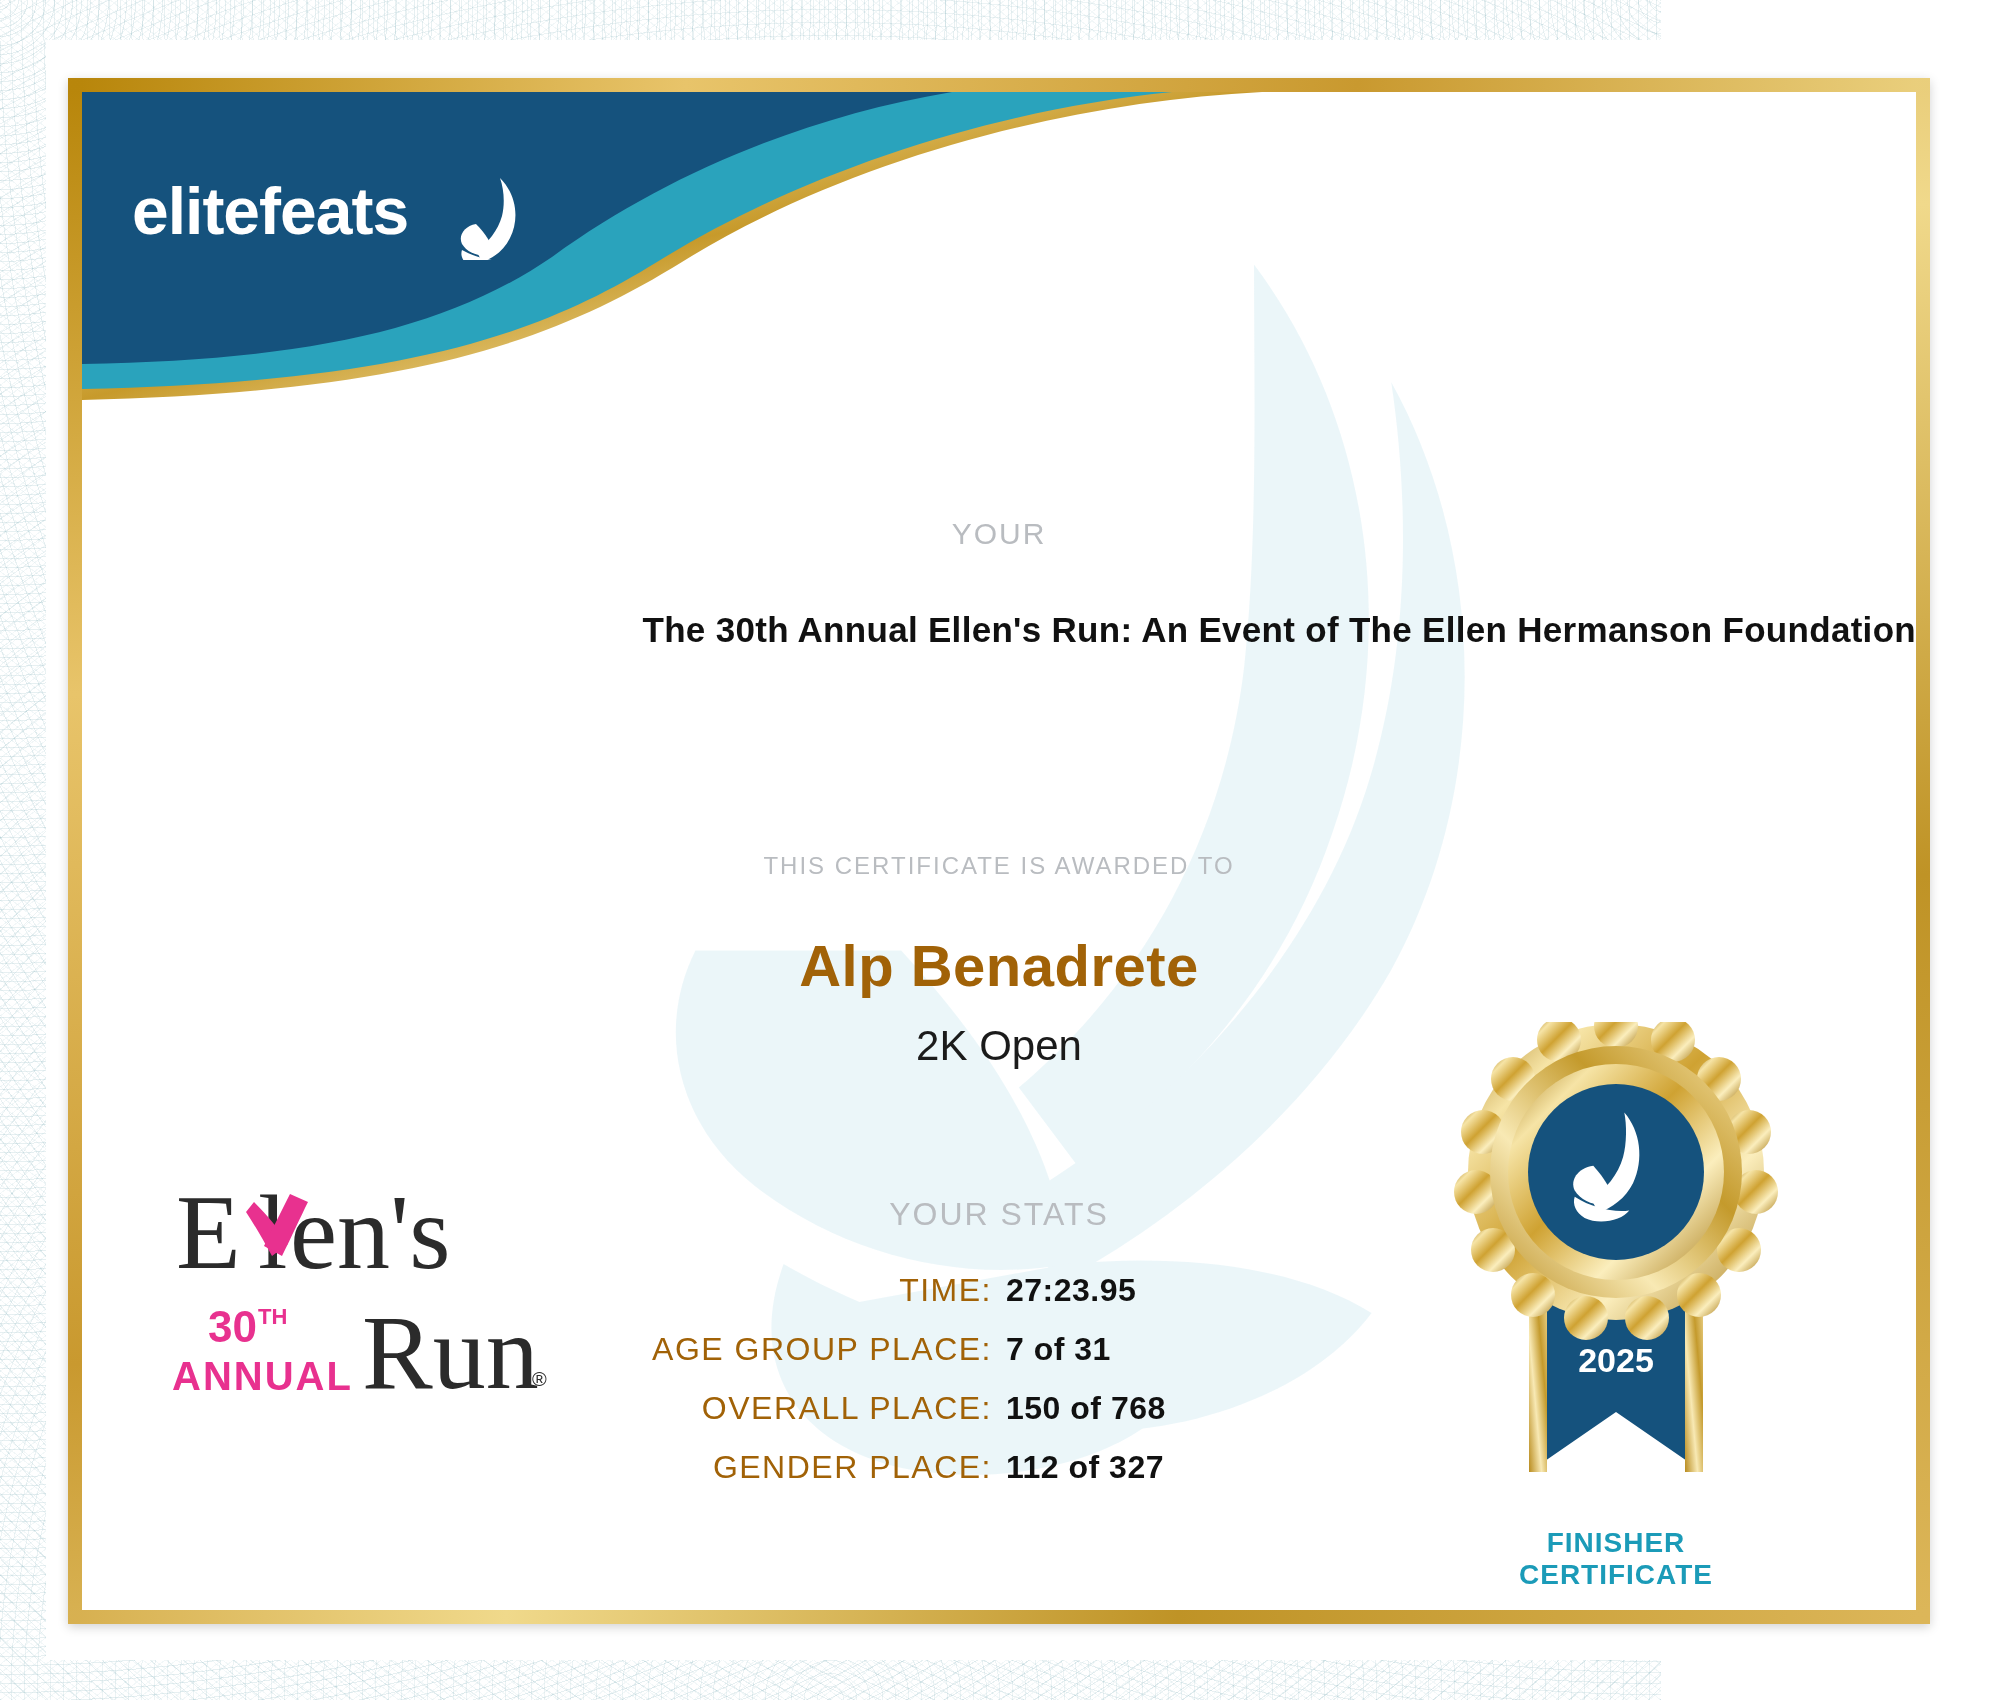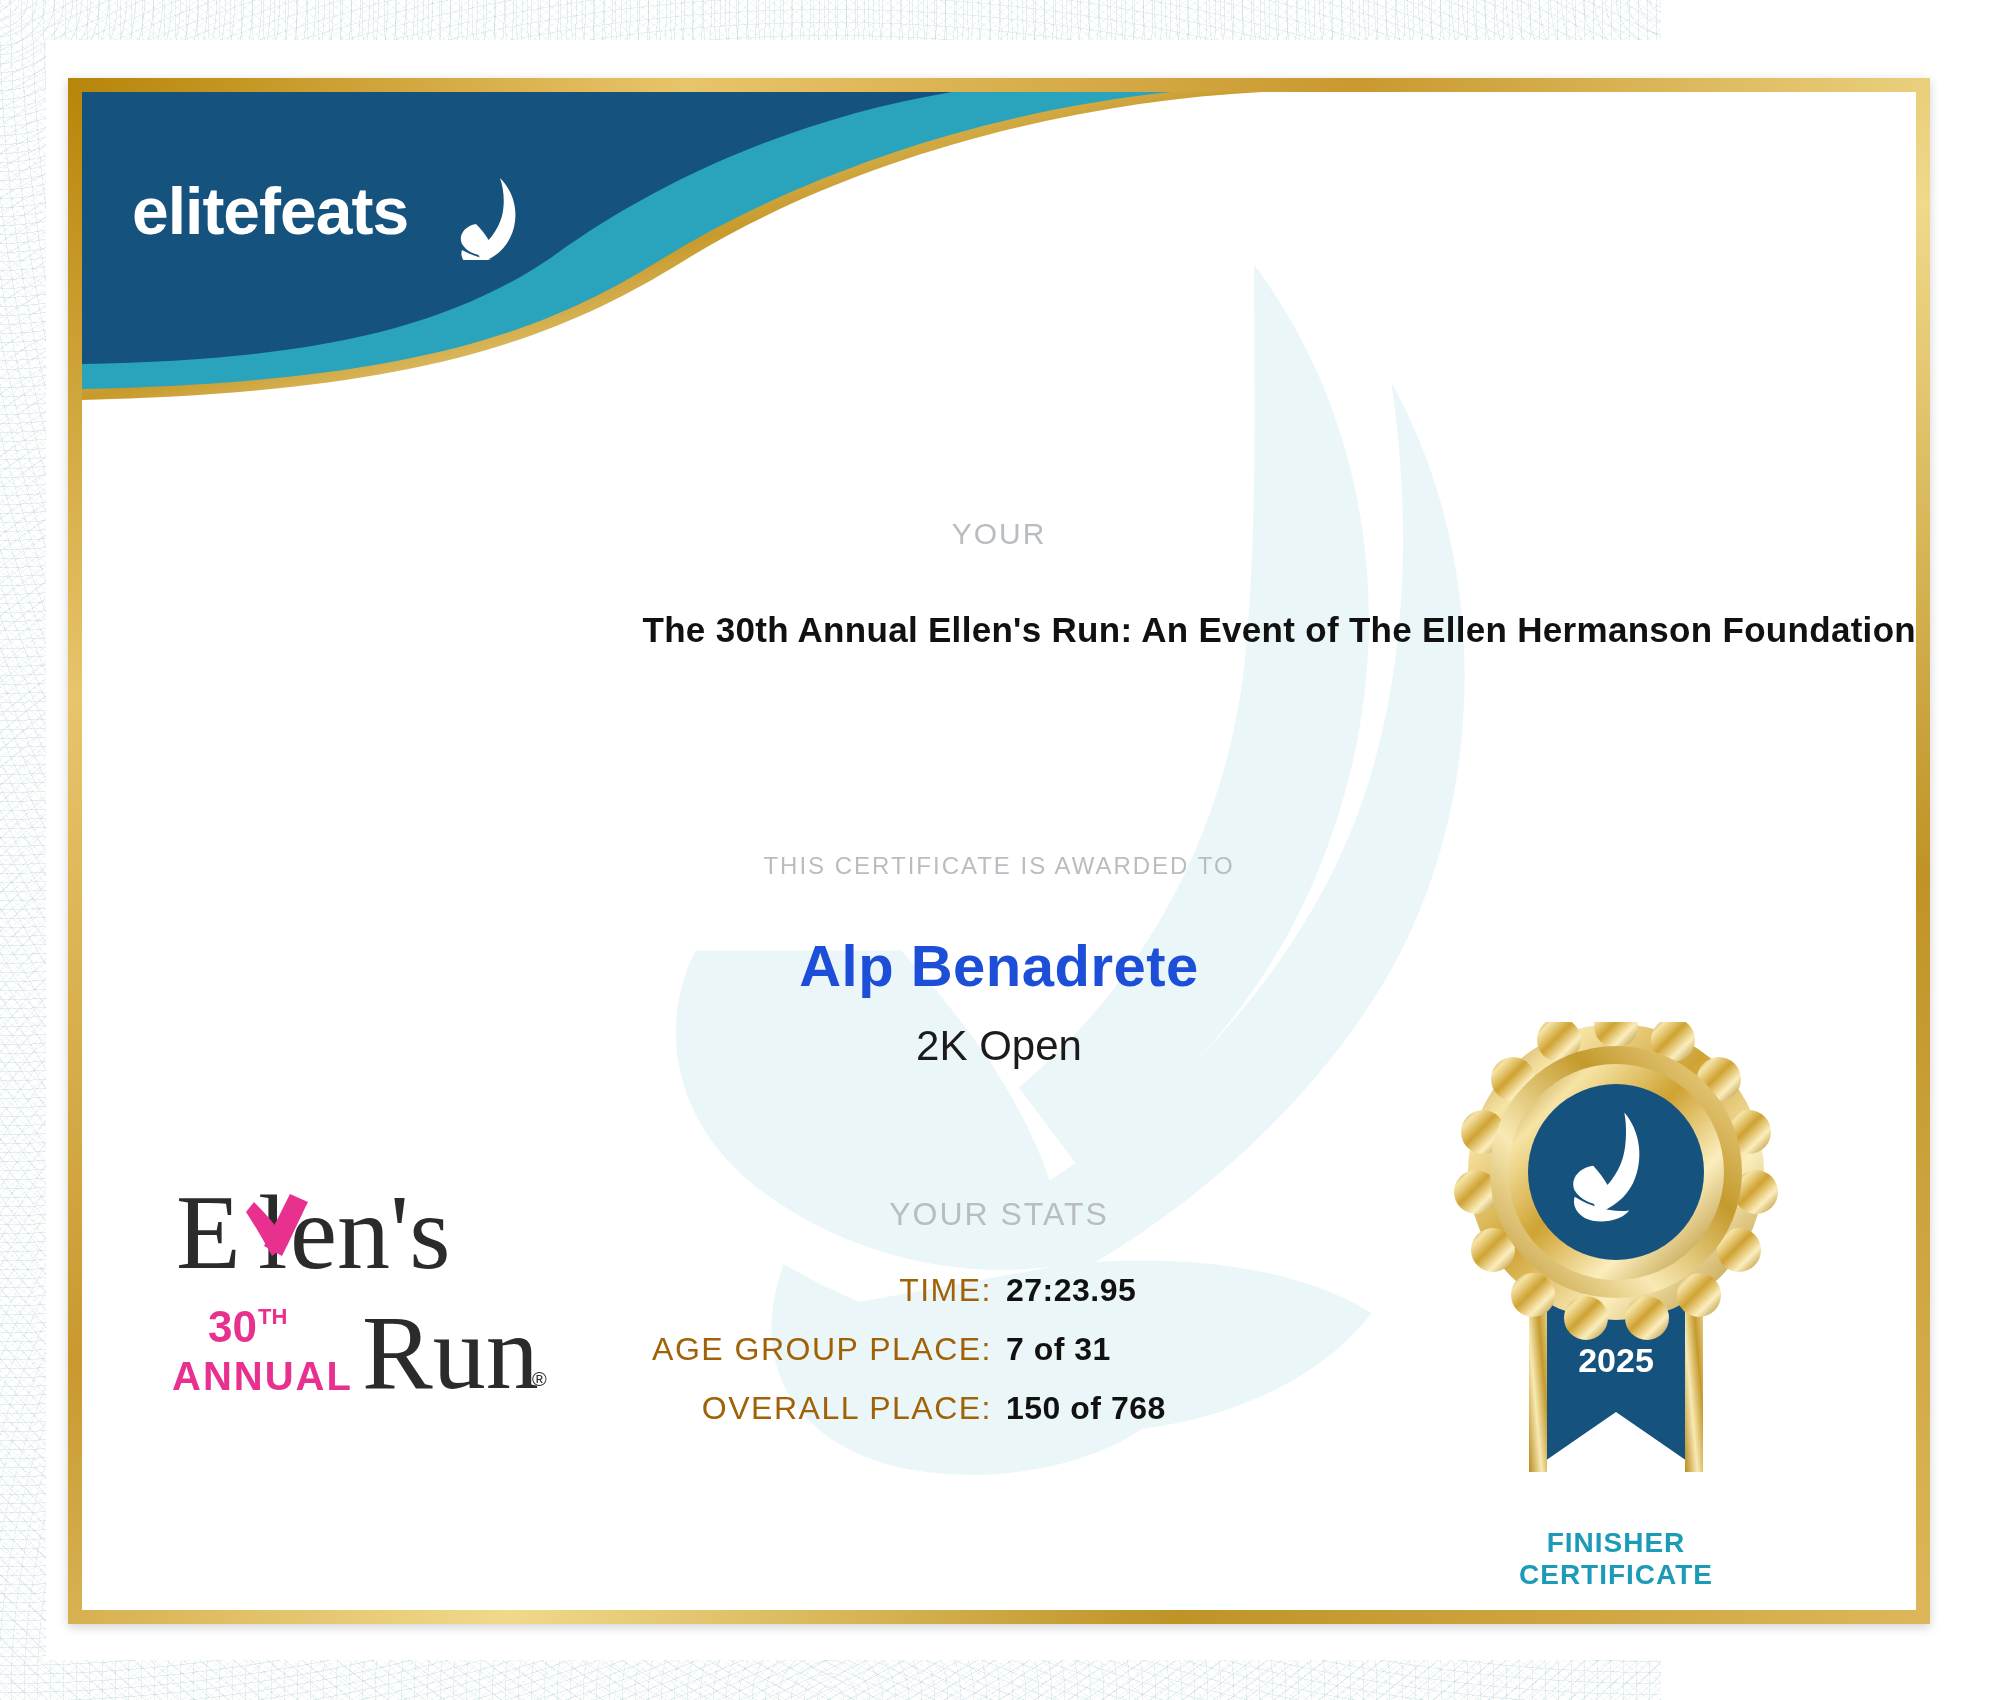--- a/index.html
+++ b/index.html
@@ -118,21 +118,21 @@
     text-align: center;
     font-size: 24px;
   }
   .recipient {
     position: absolute;
     top: 840px;
     left: 0; right: 0;
     text-align: center;
     font-size: 58px;
     font-weight: bold;
-    color: #1d4ed8;
+    color: #a16207;
     letter-spacing: 0.5px;
   }
   .division {
     position: absolute;
     top: 930px;
     left: 0; right: 0;
     text-align: center;
     font-size: 42px;
     color: #1b1b1b;
   }
@@ -261,20 +261,24 @@
           <div class="stat-key">TIME:</div>
           <div class="stat-val">27:23.95</div>
         </div>
         <div class="stat-row">
           <div class="stat-key">AGE GROUP PLACE:</div>
           <div class="stat-val">7 of 31</div>
         </div>
         <div class="stat-row">
           <div class="stat-key">OVERALL PLACE:</div>
           <div class="stat-val">150 of 768</div>
+        </div>
+        <div class="stat-row">
+          <div class="stat-key">GENDER PLACE:</div>
+          <div class="stat-val">112 of 327</div>
         </div>
       </div>
 
       <svg class="ellens-logo" viewBox="0 0 380 260">
         <text x="4" y="96" font-family="Liberation Serif, serif" font-size="106" fill="#2b2b2b">E</text>
         <text x="86" y="96" font-family="Liberation Serif, serif" font-size="106" fill="#2b2b2b">l</text>
         <text x="118" y="96" font-family="Liberation Serif, serif" font-size="106" fill="#2b2b2b">en's</text>
         <path d="M82 30 C 96 44, 106 56, 116 72 L 100 84 C 90 66, 82 52, 74 40 Z" fill="#e8318f"></path>
         <path d="M118 22 C 108 42, 100 58, 92 74 L 110 84 C 120 64, 128 46, 136 30 Z" fill="#e8318f"></path>
         <text x="36" y="170" font-family="Liberation Sans, sans-serif" font-size="44" font-weight="bold" fill="#e8318f">30</text>

